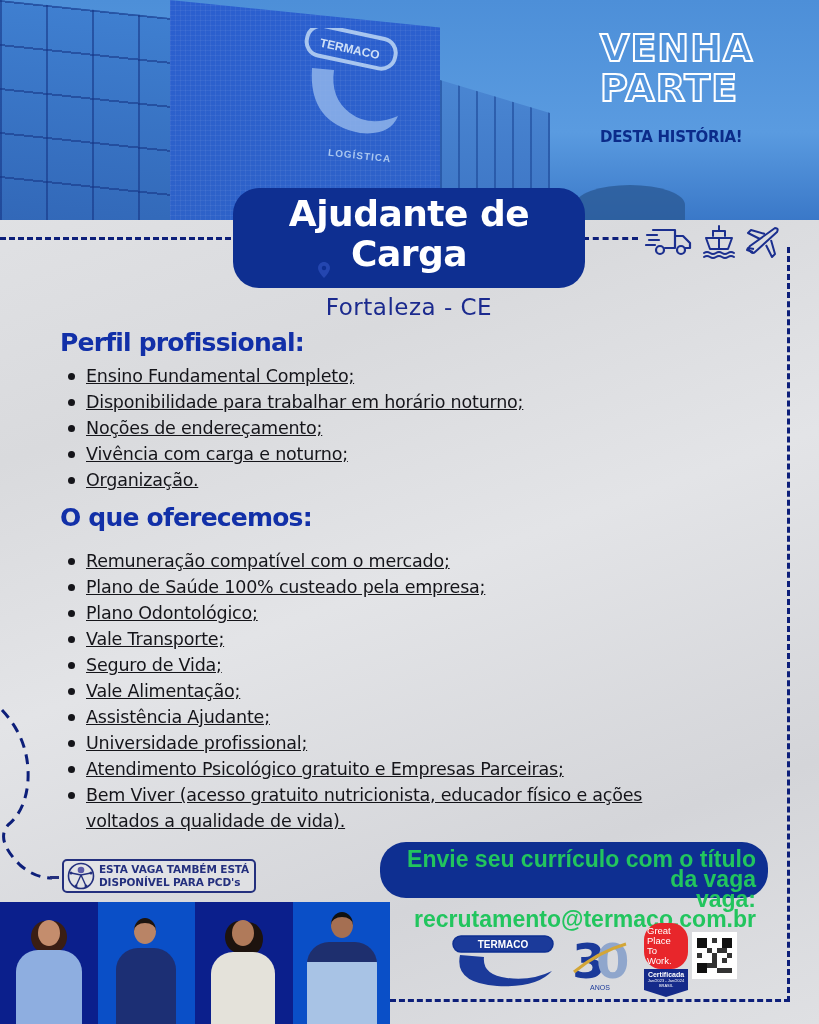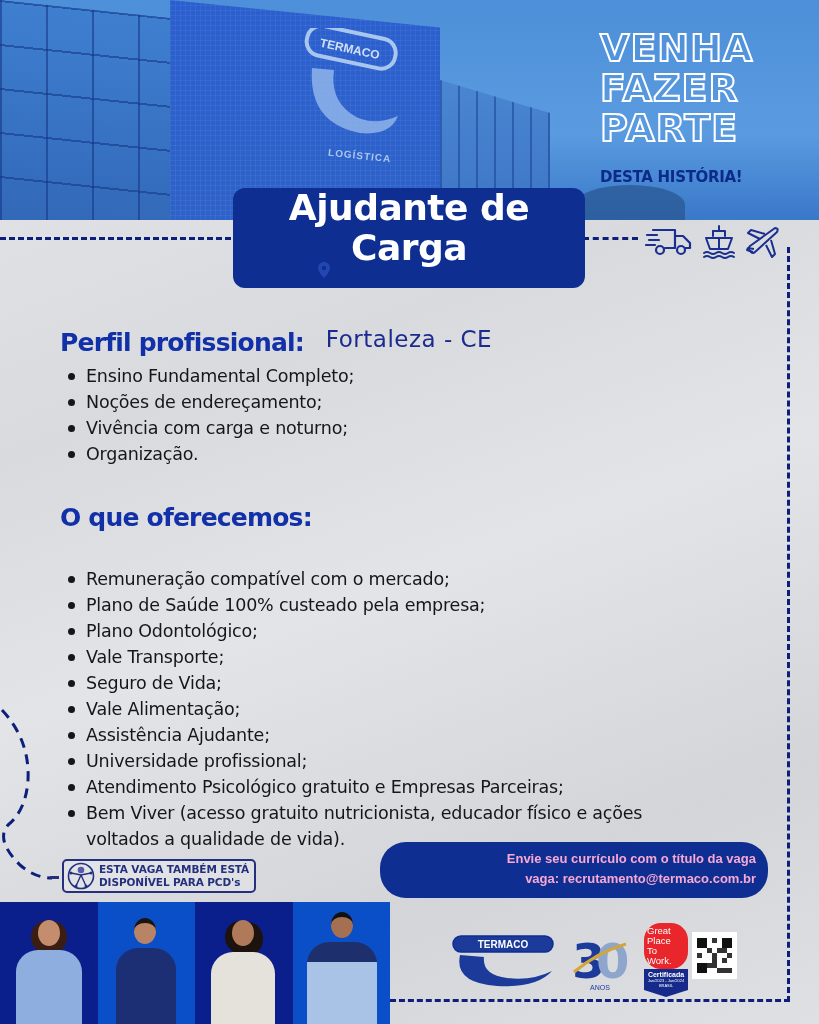--- a/index.html
+++ b/index.html
@@ -41,45 +41,45 @@
 
   
   .dash-h-left { position: absolute; left: 0; top: 237px; width: 240px; border-top: 3px dashed #0d1f7a; }
   .dash-h-mid { position: absolute; left: 583px; top: 237px; width: 55px; border-top: 3px dashed #0d1f7a; }
   .dash-v-right { position: absolute; left: 787px; top: 247px; height: 755px; border-left: 3px dashed #0d1f7a; }
   .dash-h-bottom { position: absolute; left: 390px; top: 999px; width: 400px; border-top: 3px dashed #0d1f7a; }
   .curve { position: absolute; left: 0; top: 700px; }
 
   
   .title-pill { position: absolute; left: 233px; top: 188px; width: 352px; height: 100px; background: #0e2f91;
-    border-radius: 12px; text-align: center; color: #fff; font-weight: bold; font-size: 36px; line-height: 40px;
-    padding-top: 0; letter-spacing: -0.5px; }
+    border-radius: 26px; text-align: center; color: #fff; font-weight: bold; font-size: 36px; line-height: 40px;
+    padding-top: 6px; letter-spacing: -0.5px; }
   .pin-icon { position: absolute; left: 318px; top: 262px; width: 12px; height: 16px; }
   .location { position: absolute; left: 233px; top: 294px; width: 352px; text-align: center; color: #1b2a8e;
-    font-size: 23px; letter-spacing: 0.5px; margin-top: 32px; }
+    font-size: 23px; letter-spacing: 0.5px; }
 
   
   .transport { position: absolute; left: 645px; top: 224px; display: flex; gap: 8px; }
   .transport svg { display: block; }
 
   
   .section-title { position: absolute; left: 60px; color: #1230a8; font-weight: bold; font-size: 25px; letter-spacing: -0.8px; }
   .list { position: absolute; left: 66px; list-style: none; color: #15151a; font-size: 17.5px; line-height: 26px; letter-spacing: -0.2px; }
-  .list li { position: relative; padding-left: 20px; }
+  .list li { position: relative; padding-left: 20px; text-decoration: underline; }
   .list li::before { content: ""; position: absolute; left: 2px; top: 10px; width: 7px; height: 7px; border-radius: 50%; background: #15151a; }
 
   
   .pcd { position: absolute; left: 62px; top: 859px; width: 194px; height: 34px; border: 2px solid #24307e; border-radius: 5px;
     background: rgba(255,255,255,0.2); display: flex; align-items: center; padding-left: 3px; }
   .pcd-connector { position: absolute; left: 50px; top: 876px; width: 9px; border-top: 3px solid #24307e; }
   .pcd-text { color: #24307e; font-size: 10.5px; font-weight: bold; line-height: 13px; margin-left: 4px; letter-spacing: -0.1px; }
 
   
   .cta { position: absolute; left: 380px; top: 842px; width: 388px; height: 56px; background: #0e2f91; border-radius: 26px;
-    color: #f9a8d4; font-family: "Liberation Sans", sans-serif; font-weight: bold; font-size: 13px; line-height: 20px;
+    color: #22c55e; font-family: "Liberation Sans", sans-serif; font-weight: bold; font-size: 23px; line-height: 20px;
     text-align: right; padding: 7px 12px 0 0; }
 
   
   .photos { position: absolute; left: 0; top: 902px; width: 390px; height: 122px; display: flex; }
   .photo { width: 97.5px; height: 122px; position: relative; overflow: hidden; }
   .photo.dark { background: #0b1f8c; }
   .photo.light { background: #0a4fc7; }
   .head { position: absolute; border-radius: 50%; }
   .body { position: absolute; border-radius: 22px 22px 0 0; }
 
@@ -106,21 +106,20 @@
     <div class="trees"></div>
     <svg class="sign" viewBox="0 0 100 115">
       <rect x="6" y="4" width="90" height="30" rx="14" fill="none" stroke="#a9c6ef" stroke-width="4" transform="rotate(12 50 20)"></rect>
       <path d="M12 40 Q8 95 60 105 Q90 108 98 88 Q70 100 50 85 Q30 70 34 42 Z" fill="#8fb4ea" opacity="0.85"></path>
       <text x="50" y="25" font-size="12" font-family="Liberation Sans, sans-serif" font-weight="bold" fill="#cfe0f7" text-anchor="middle" transform="rotate(12 50 20)">TERMACO</text>
     </svg>
     <div class="sign-logistica">LOGÍSTICA</div>
 
     <div class="headline">
       <span class="outline-word">VENHA</span>
-      <span class="outline-word">FAZER</span>
       <span class="outline-word">PARTE</span>
       <span class="headline-sub">DESTA HISTÓRIA!</span>
     </div>
   </div>
 
   <div class="dash-h-left"></div>
   <div class="dash-h-mid"></div>
   <div class="dash-v-right"></div>
   <div class="dash-h-bottom"></div>
   <svg class="curve" width="70" height="190">
@@ -166,27 +165,28 @@
         <path d="M20 10 L6 6 L3 9 L15 15"></path>
           <path d="M26 16 L30 30 L27 33 L21 21"></path>
         <path d="M9 25 L3 24 L2 26 L8 28"></path>
       </g>
     </svg>
   </div>
 
   <div class="section-title" style="top:328px;">Perfil profissional:</div>
   <ul class="list" style="top:363px;">
     <li>Ensino Fundamental Completo;</li>
+    <li>Disponibilidade para trabalhar em horário noturno;</li>
     <li>Noções de endereçamento;</li>
     <li>Vivência com carga e noturno;</li>
     <li>Organização.</li>
   </ul>
 
   <div class="section-title" style="top:503px;">O que oferecemos:</div>
-  <ul class="list" style="top:566px;">
+  <ul class="list" style="top:548px;">
     <li>Remuneração compatível com o mercado;</li>
     <li>Plano de Saúde 100% custeado pela empresa;</li>
     <li>Plano Odontológico;</li>
     <li>Vale Transporte;</li>
     <li>Seguro de Vida;</li>
     <li>Vale Alimentação;</li>
     <li>Assistência Ajudante;</li>
     <li>Universidade profissional;</li>
     <li>Atendimento Psicológico gratuito e Empresas Parceiras;</li>
     <li style="width:600px;">Bem Viver (acesso gratuito nutricionista, educador físico e ações voltados a qualidade de vida).</li>

